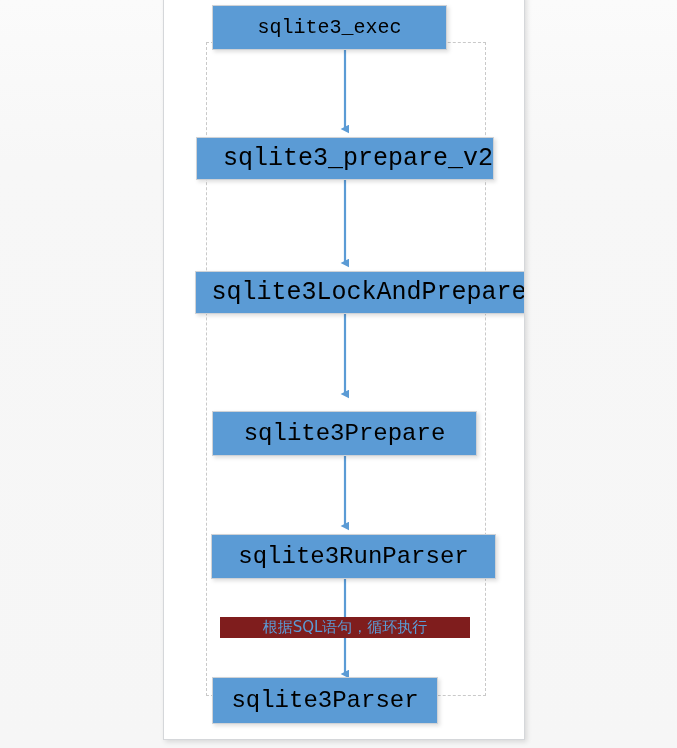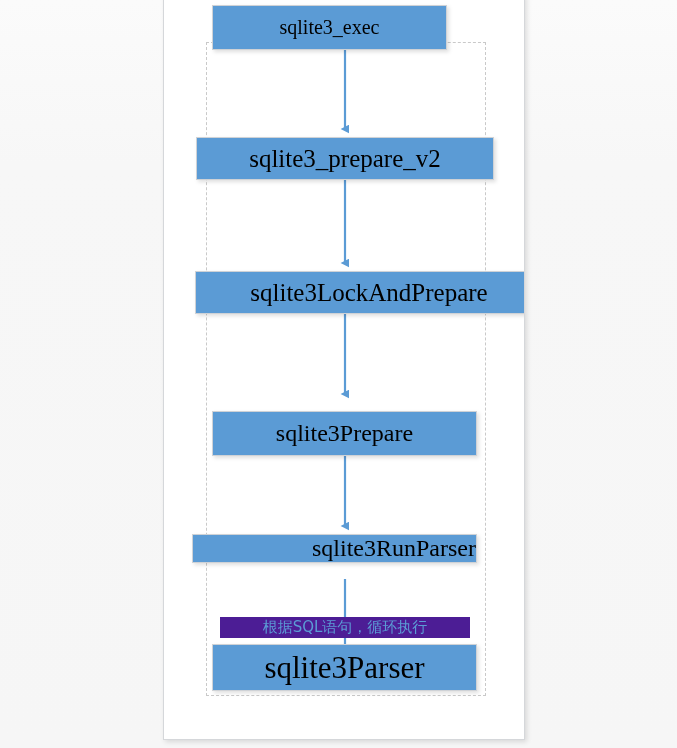--- a/index.html
+++ b/index.html
@@ -60,31 +60,31 @@
   .node {
     position: absolute;
     background: #5b9bd5;
     border: 1px solid #cfd2d6;
     box-shadow: 2px 2px 4px rgba(0,0,0,0.13);
     box-sizing: border-box;
     display: flex;
     align-items: center;
     justify-content: center;
     color: #000000;
-    font-family: Liberation Serif, serif;
+    font-family: Liberation Mono, monospace;
     white-space: nowrap;
     letter-spacing: 0px;
   }
 
   #node-0 { left: 48px;  top: 10px;  width: 235px; height: 45px; font-size: 20px; }
-  #node-1 { left: 32px;  top: 142px; width: 298px; height: 43px; font-size: 25px; }
+  #node-1 { left: 32px;  top: 142px; width: 298px; height: 43px; font-size: 25px; justify-content: flex-end; }
   #node-2 { left: 7px;   top: 276px; width: 348px; height: 43px; font-size: 25px; margin-left: 24px; }
   #node-3 { left: 48px;  top: 416px; width: 265px; height: 45px; font-size: 24px; }
-  #node-4 { left: 28px;  top: 539px; width: 285px; height: 29px; font-size: 24px; justify-content: flex-end; }
-  #node-5 { left: 48px;  top: 649px; width: 265px; height: 47px; font-size: 31px; }
+  #node-4 { left: 47px;  top: 539px; width: 285px; height: 45px; font-size: 24px; }
+  #node-5 { left: 48px;  top: 682px; width: 226px; height: 47px; font-size: 24px; }
 
   
   .connector {
     position: absolute;
     left: 0;
     top: 0;
     width: 362px;
     height: 746px;
     pointer-events: none;
   }
@@ -92,21 +92,21 @@
   
   .edge-label {
     position: absolute;
     left: 56px;
     top: 622px;
     width: 250px;
     text-align: center;
     color: #5b9bd5;
     font-size: 15px;
     font-family: "DejaVu Sans", "Liberation Sans", sans-serif;
-    background: #4c1d95;
+    background: #7f1d1d;
     padding: 1px 0;
     white-space: nowrap;
   }
 </style>
 </head>
 <body>
 
 <div class="page-bg"></div>
 
 <div class="canvas-panel">

